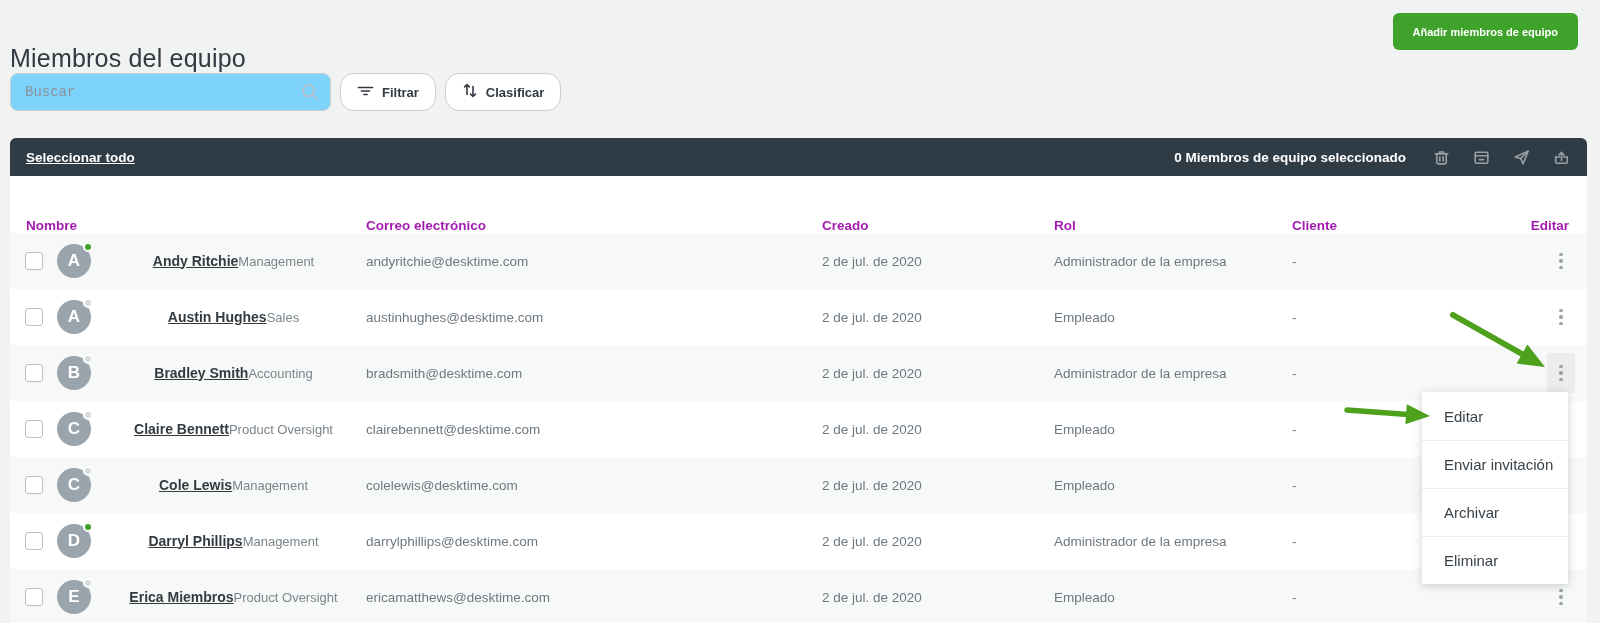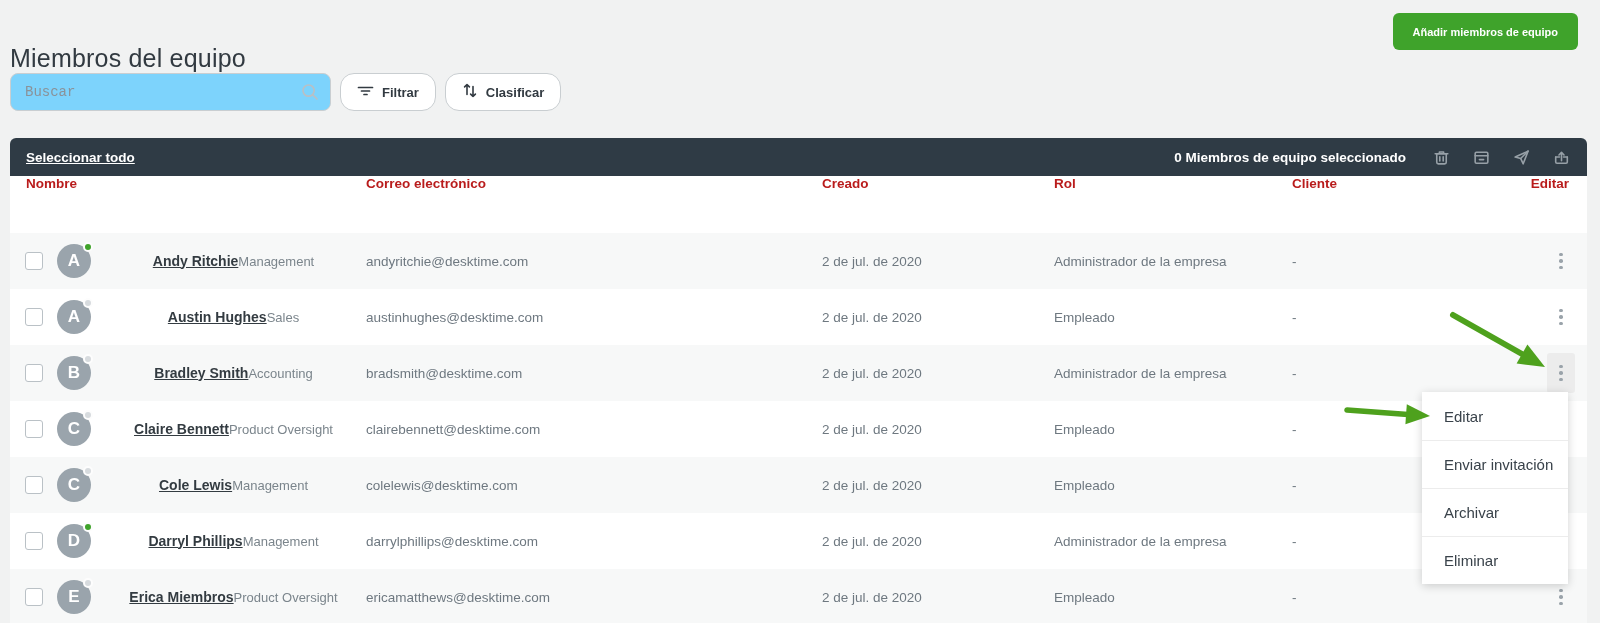--- a/index.html
+++ b/index.html
@@ -42,22 +42,22 @@
   }
   .select-all {
     color:#fff; font-size:13.5px; font-weight:700; text-decoration:underline; cursor:pointer;
   }
   .bar-right { display:flex; align-items:center; gap:21px; }
   .sel-count { color:#fff; font-size:13.5px; font-weight:600; margin-right:5px; }
   .sel-count b { font-weight:700; }
   .bar-icon { display:flex; cursor:pointer; }
   
   .thead {
-    height:57px; background:#fff; display:flex; align-items:flex-start;
-    padding-left:16px; font-size:13.5px; font-weight:700; color:#b91c1c;
+    height:57px; background:#fff; display:flex; align-items:flex-end;
+    padding-left:16px; font-size:13.5px; font-weight:700; color:#a21caf;
   }
   .th0{width:340px;} .th1{width:456px;} .th2{width:232px;} .th3{width:238px;}
   .th4{width:238px;} .th5{flex:1; text-align:right; padding-right:18px;}
   .trow { height:56px; display:flex; align-items:center; padding-left:15px; background:#fff; }
   .trow.alt { background:#f7f8f8; }
   .c-check{width:32px;} .c-avatar{width:44px;}
   .c-name{width:265px; display:flex; flex-direction:row; justify-content:center;}
   .c-email{width:456px;} .c-created{width:232px;} .c-role{width:238px;} .c-client{width:238px;}
   .c-edit{flex:1; display:flex; justify-content:flex-end; padding-right:12px;}
   .cell { font-size:13.5px; color:#6e7880; }

